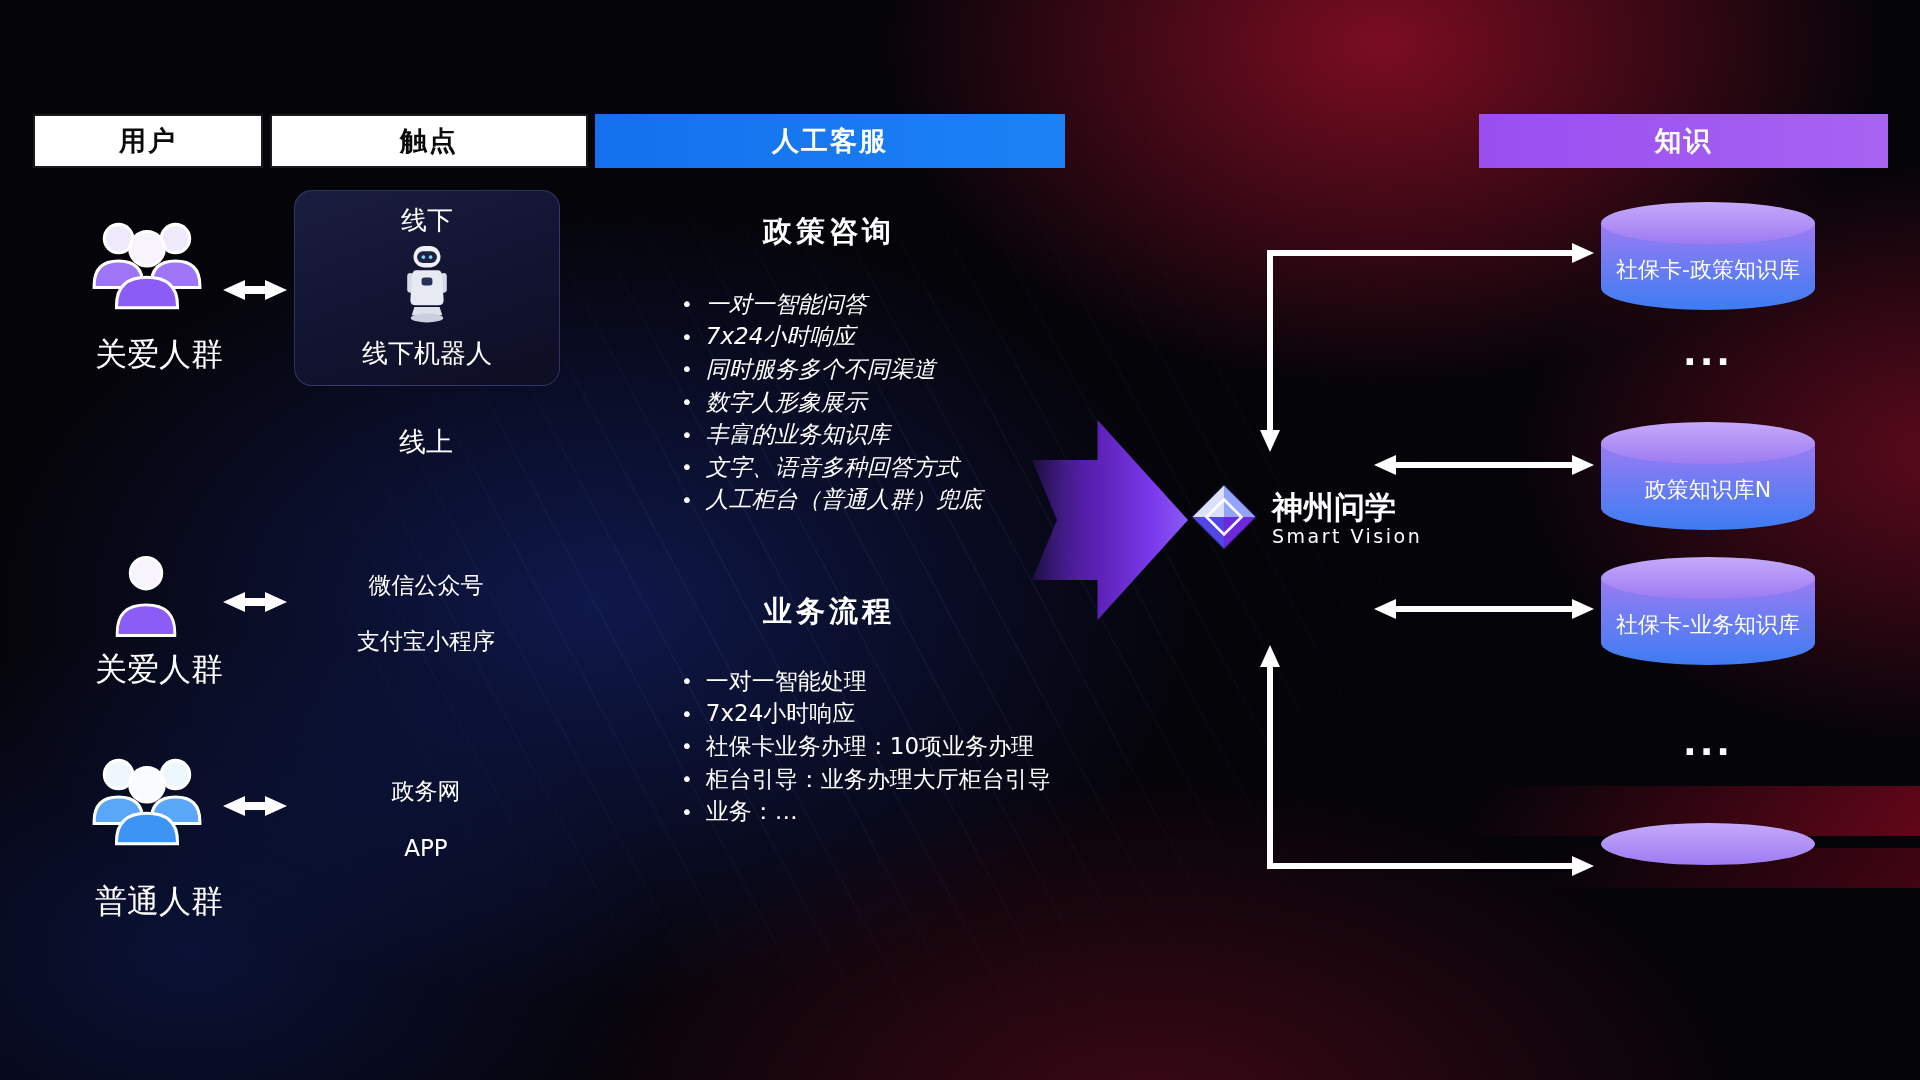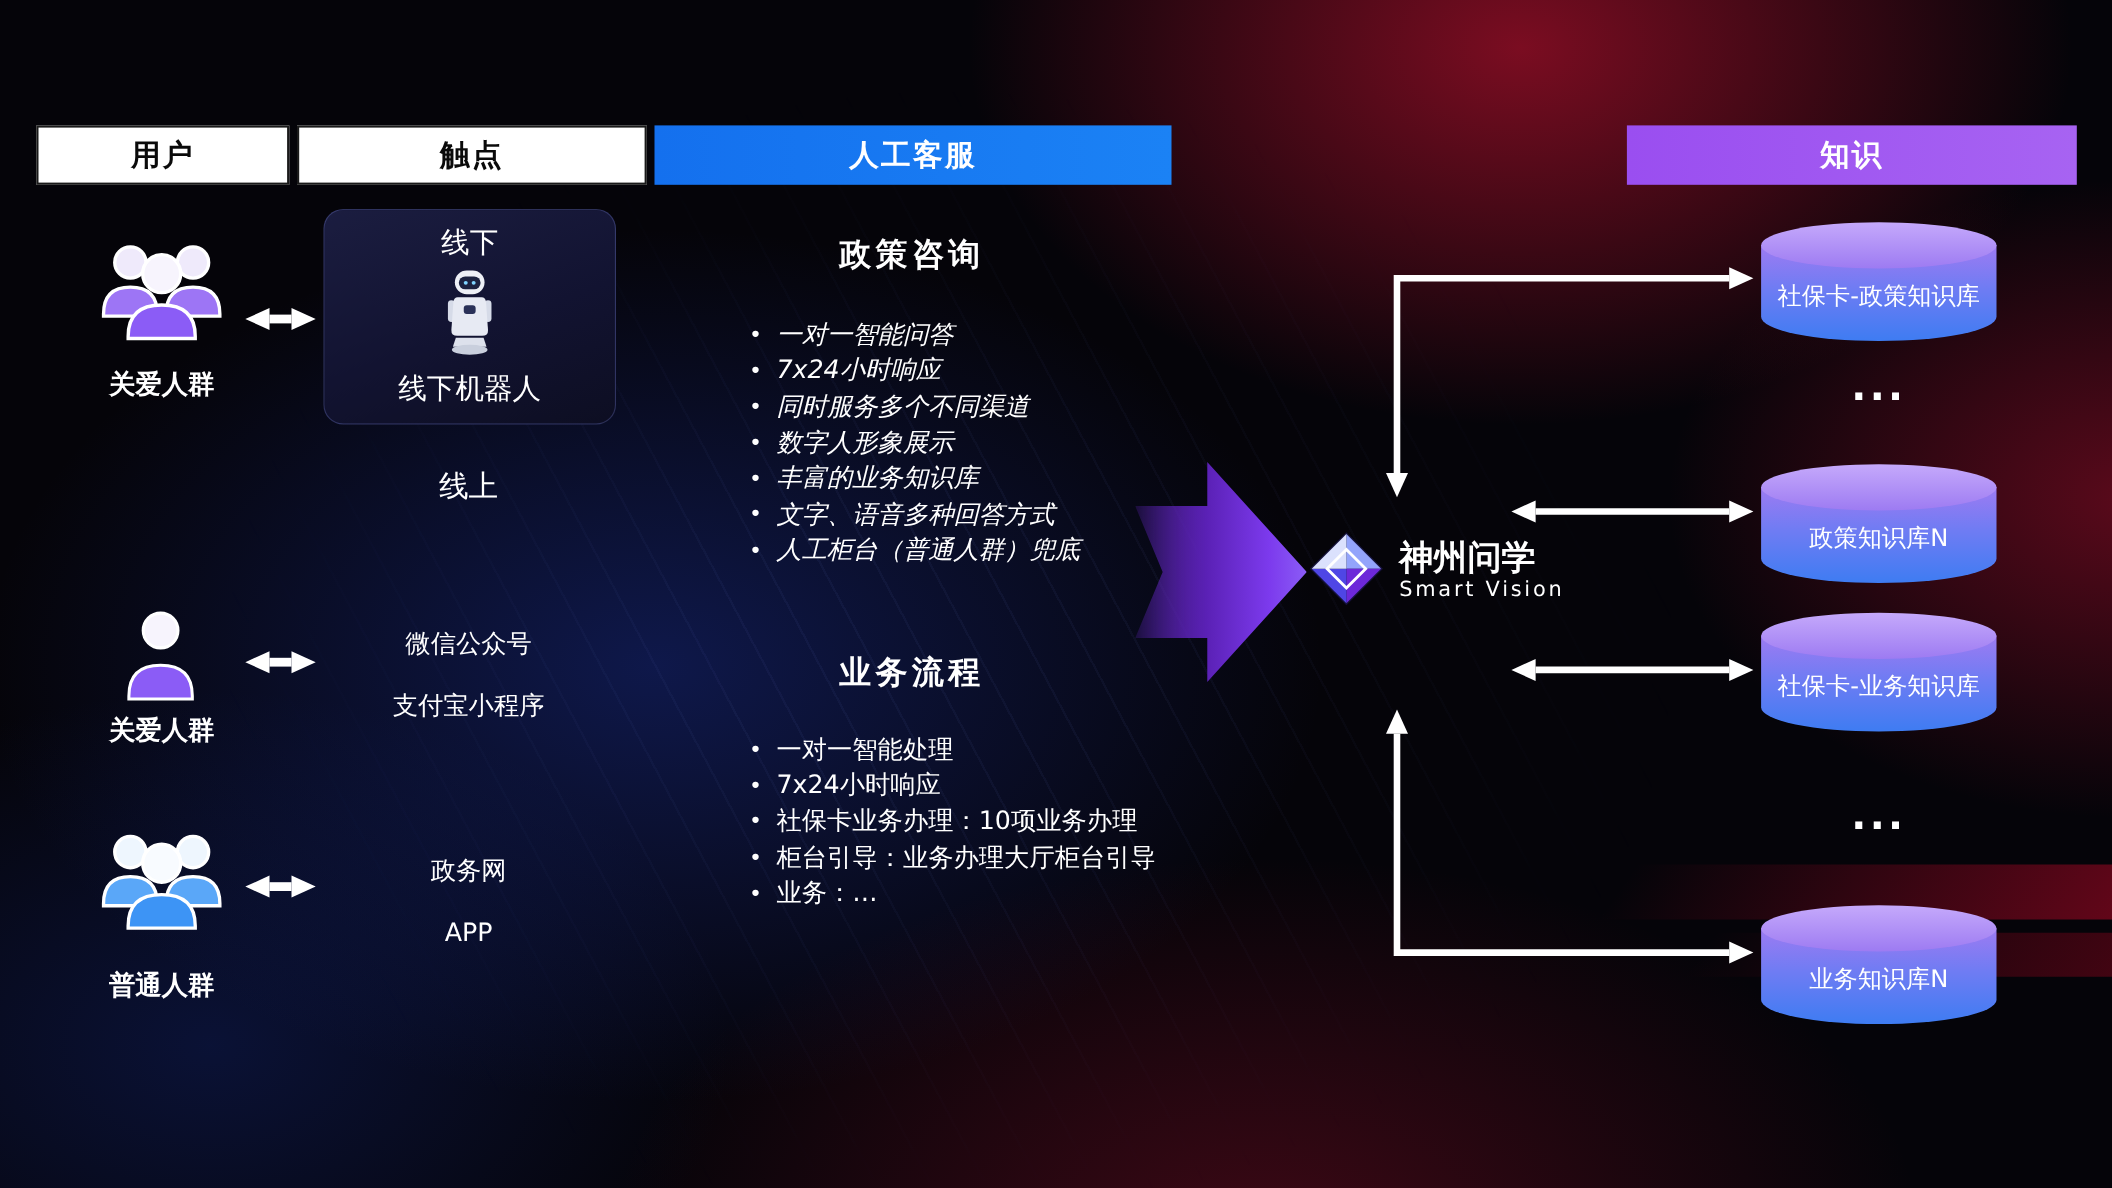--- a/index.html
+++ b/index.html
@@ -32,21 +32,21 @@
   .hdr-touch{left:270px;width:318px;background:#fff;color:#0a0a0a;border:2px solid #1a1a1a;}
   .hdr-scenario{left:595px;width:470px;background:linear-gradient(90deg,#1470ee,#1b82f5);}
   .hdr-model{left:1071px;width:399px;background:linear-gradient(90deg,#9a4ef0,#a763f2);}
   .hdr-knowledge{left:1479px;width:409px;background:linear-gradient(90deg,#9a4ef0,#a763f2);}
 
   
   .user-icon{position:absolute;}
   .u1{left:86px;top:212px;}
   .u2{left:104px;top:549px;}
   .u3{left:86px;top:748px;}
-  .user-label{position:absolute;left:57px;width:180px;text-align:center;font-size:24px;color:#fff;font-weight:bold;}
+  .user-label{position:absolute;left:69px;width:180px;text-align:center;font-size:32px;color:#fff;}
   .ul1{top:333px;} .ul2{top:648px;} .ul3{top:880px;}
 
   
   .offline-card{position:absolute;left:294px;top:190px;width:266px;height:196px;border-radius:18px;
     background:linear-gradient(160deg,#1b1d40 0%,#121331 55%,#0d0e22 100%);
     border:1px solid rgba(125,135,225,.28);
     display:flex;flex-direction:column;align-items:center;justify-content:space-between;
     padding:12px 0 14px 0;box-sizing:border-box;}
   .offline-title{font-size:26px;color:#fff;}
   .offline-robot-label{font-size:26px;color:#fff;}
@@ -213,23 +213,20 @@
   </div>
   <div class="cyl c3">
     <div class="cyl-top"></div>
     <div class="cyl-body">
         <span>社保卡-业务知识库</span>
       </div>
   </div>
   <div class="kb-ellipsis e2">...</div>
   <div class="cyl c4">
     <div class="cyl-top"></div>
-    <div class="cyl-body">
-        <span>业务知识库N</span>
-      </div>
   </div>
 
   <svg class="overlay-svg" width="1920" height="1080" viewBox="0 0 1920 1080">
     <defs>
       <marker id="ahE" markerUnits="userSpaceOnUse" markerWidth="26" markerHeight="26" refX="1" refY="12" orient="auto">
         <path d="M1,2 L23,12 L1,22 Z" fill="#ffffff"></path>
       </marker>
       <marker id="ahS" markerUnits="userSpaceOnUse" markerWidth="26" markerHeight="26" refX="1" refY="12" orient="auto-start-reverse">
         <path d="M1,2 L23,12 L1,22 Z" fill="#ffffff"></path>
       </marker>

